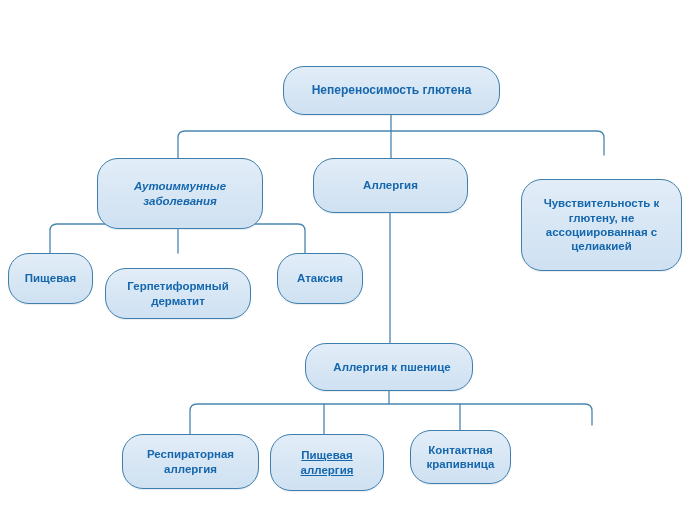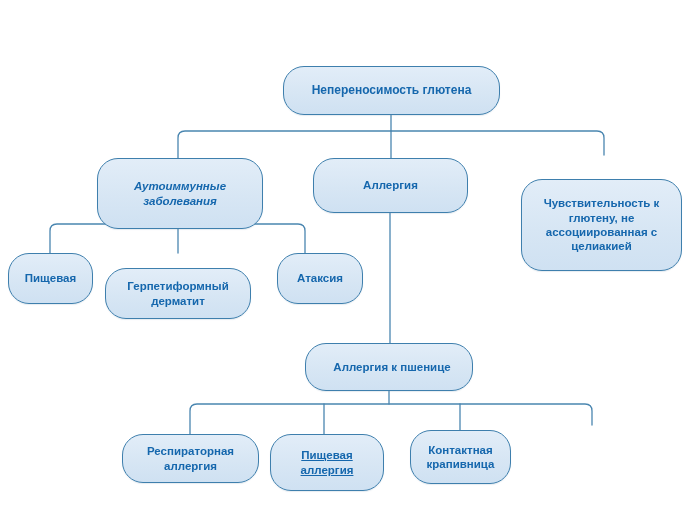--- a/index.html
+++ b/index.html
@@ -53,21 +53,21 @@
   }
   .node span { display: block; white-space: pre-line; }
   .n-root { left: 283px; top: 66px; width: 217px;  height: 49px;  font-size: 12px; }
   .n-auto { left: 97px;  top: 158px; width: 166px; height: 71px; font-style: italic; }
   .n-all  { left: 313px; top: 158px; width: 155px; height: 55px; }
   .n-sens { left: 521px; top: 155px; width: 161px; height: 92px; margin-top: 24px; }
   .n-cel  { left: 8px;   top: 253px; width: 85px;  height: 51px; }
   .n-derm { left: 105px; top: 268px; width: 146px; height: 51px; }
   .n-atax { left: 262px; top: 253px; width: 86px;  height: 51px; margin-left: 15px; }
   .n-wheat{ left: 305px; top: 343px; width: 168px; height: 48px; padding-left: 12px; }
-  .n-resp { left: 122px; top: 434px; width: 137px; height: 49px; }
+  .n-resp { left: 122px; top: 434px; width: 137px; height: 55px; }
   .n-food { left: 270px; top: 434px; width: 114px; height: 57px; text-decoration: underline; }
   .n-cont { left: 410px; top: 430px; width: 101px; height: 54px; }
   .n-ana  { left: 522px; top: 425px; width: 141px; height: 79px; }
 </style>
 </head>
 <body>
 
 <div id="canvas">
 
 

